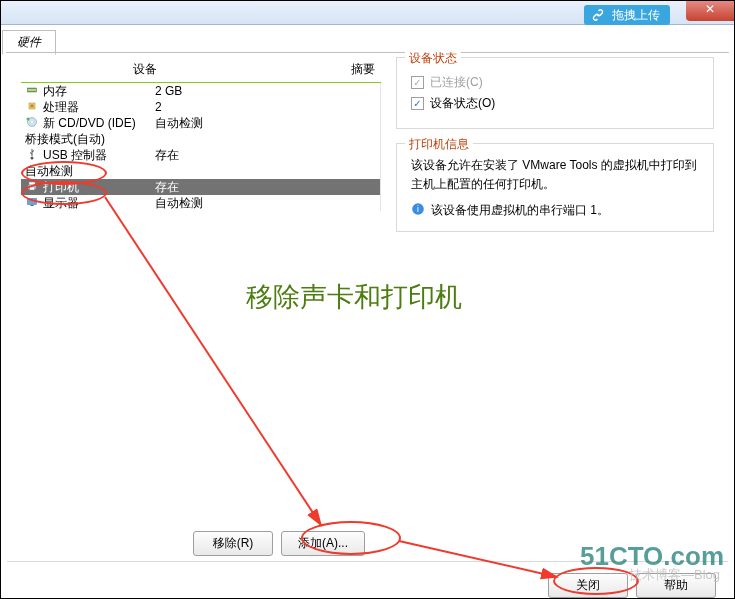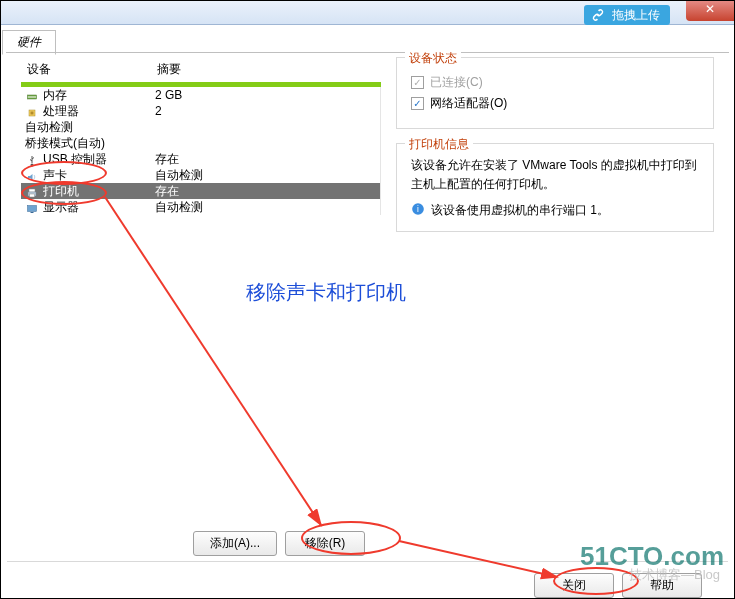--- a/index.html
+++ b/index.html
@@ -11,47 +11,47 @@
 .upload-pill { position: absolute; right: 64px; top: 4px; height: 20px; background: #3aa6e0; color: #fff; font-size: 12px; padding: 1px 10px 1px 6px; border-radius: 3px; display: flex; align-items: center; gap: 6px; }
 .upload-pill .link-icon { width: 16px; height: 16px; display: inline-flex; align-items: center; justify-content: center; }
 
 
 .tab-strip { position: absolute; top: 28px; left: 1px; height: 24px; font-style: italic; }
 .tab { display: inline-block; padding: 3px 14px; font-size: 12px; background: #fff; border: 1px solid #bfbfbf; border-bottom: 1px solid #fff; position: relative; top: 1px; }
 .tab-line { position: absolute; top: 51px; left: 5px; right: 5px; height: 0; border-top: 1px solid #bfbfbf; }
 
 
 .left-panel { position: absolute; top: 56px; left: 20px; width: 360px; }
-.list-head { display: flex; padding: 4px 6px; border-bottom: 5px solid #84cc16; font-size: 12px; }
+.list-head { display: flex; padding: 4px 6px; border-bottom: 1px solid #84cc16; font-size: 12px; text-align: right; }
 .col-dev { width: 130px; }
 .col-sum { flex: 1; }
 .list-body { border-right: 1px solid #e5e5e5; }
 .row { display: flex; align-items: center; height: 16px; font-size: 12px; padding: 1px 4px; }
 .row.selected { background: #737373; color: #fff; }
-.row .dev { width: 130px; display: flex; align-items: flex-end; gap: 4px; }
+.row .dev { width: 130px; display: flex; align-items: flex-start; gap: 4px; }
 .row .sum { flex: 1; }
 .dev-icon { width: 14px; height: 14px; display: inline-flex; align-items: center; justify-content: center; }
 
 
 .right-panel { position: absolute; top: 56px; left: 395px; right: 20px; }
 .group { border: 1px solid #d9d9d9; padding: 12px 14px; margin-bottom: 14px; position: relative; font-size: 12px; }
 .group .legend { position: absolute; top: -8px; left: 8px; background: #fff; padding: 0 4px; color: #c2410c; }
 .chk-line { display: flex; align-items: center; gap: 6px; margin: 4px 0; }
 .chk { width: 13px; height: 13px; border: 1px solid #9f9f9f; display: inline-flex; align-items: center; justify-content: center; font-size: 10px; color: #2a77c9; }
 .group .body-text { line-height: 1.6; }
 .info-line { display: flex; align-items: flex-start; gap: 6px; margin-top: 8px; }
 
 
 .add-rm-bar { position: absolute; left: 192px; top: 530px; display: flex; gap: 8px; }
 .btn { font-size: 12px; padding: 3px 16px; background: linear-gradient(#fdfdfd, #e9e9e9); border: 1px solid #9f9f9f; border-radius: 3px; cursor: pointer; min-width: 80px; text-align: center; }
-.bottom-right-bar { position: absolute; right: 32px; top: 572px; display: flex; gap: 8px; }
+.bottom-right-bar { position: absolute; right: 18px; top: 572px; display: flex; gap: 8px; }
 .sep-line { position: absolute; left: 6px; right: 6px; top: 560px; border-top: 1px solid #d9d9d9; }
 
 
-.anno { position: absolute; color: #1d4ed8; font-size: 20px; pointer-events: none; }
+.anno { position: absolute; color: #4d7c0f; font-size: 27px; pointer-events: none; }
 .red-ellipse { position: absolute; border: 2px solid #ef3a2d; border-radius: 50%; pointer-events: none; }
 svg.arrow { position: absolute; top: 0; left: 0; pointer-events: none; }
 
 
 .wm { position: absolute; right: 10px; bottom: 26px; color: #0f766e; font-size: 26px; font-weight: bold; opacity: 0.7; font-family: Arial, sans-serif; pointer-events: none; }
 .wm2 { position: absolute; right: 14px; bottom: 14px; color: #bbb; font-size: 13px; opacity: 0.8; pointer-events: none; }
 </style>
 </head>
 <body>
 
@@ -101,47 +101,49 @@
             <svg width="12" height="12" viewBox="0 0 24 24">
               <rect x="6" y="6" width="12" height="12" fill="#f3cf62" stroke="#a88a2a"></rect>
               <rect x="9" y="9" width="6" height="6" fill="#b38d2d"></rect>
             </svg>
           </span>
           <span>处理器</span>
         </div>
         <div class="sum">2</div>
       </div>
       <div class="row">
+        <div class="dev">
+          <span class="dev-icon">
+            <svg width="12" height="12" viewBox="0 0 24 24">
+              <circle cx="12" cy="12" r="9" fill="#cfe1ef" stroke="#6a8fa8"></circle>
+              <circle cx="12" cy="12" r="2" fill="#fff"></circle>
+              <circle cx="4" cy="6" r="3" fill="#42b756"></circle>
+              <text x="4" y="8" font-size="5" fill="#fff" text-anchor="middle">+</text>
+            </svg>
+          </span>
+          <span>新 CD/DVD (IDE)</span>
+        </div>
         <div class="sum">自动检测</div>
       </div>
       <div class="row">
         <div class="sum">桥接模式(自动)</div>
       </div>
       <div class="row">
         <div class="dev">
           <span class="dev-icon">
             <svg width="12" height="12" viewBox="0 0 24 24">
               <path d="M12 2v14M12 8l4-3M12 12l-4-3" stroke="#555" stroke-width="2" fill="none"></path>
               <circle cx="12" cy="20" r="3" fill="#555"></circle>
             </svg>
           </span>
           <span>USB 控制器</span>
         </div>
         <div class="sum">存在</div>
       </div>
       <div class="row">
-        <div class="dev">
-          <span class="dev-icon">
-            <svg width="12" height="12" viewBox="0 0 24 24">
-              <path d="M4 10v4h4l5 4V6l-5 4H4z" fill="#6fa3d0"></path>
-              <path d="M16 8c2 2 2 6 0 8" stroke="#6fa3d0" fill="none"></path>
-            </svg>
-          </span>
-          <span>声卡</span>
-        </div>
         <div class="sum">自动检测</div>
       </div>
       <div class="row selected">
         <div class="dev">
           <span class="dev-icon">
             <svg width="12" height="12" viewBox="0 0 24 24">
               <rect x="6" y="4" width="12" height="6" fill="#fff" stroke="#888"></rect>
               <rect x="4" y="10" width="16" height="8" fill="#bcd" stroke="#789"></rect>
               <rect x="7" y="14" width="10" height="6" fill="#fff" stroke="#888"></rect>
             </svg>
@@ -167,42 +169,42 @@
 
 <div class="right-panel">
   <div class="group">
     <span class="legend">设备状态</span>
     <div class="chk-line">
       <span class="chk" style="color:#b0b0b0">✓</span>
       <span style="color:#a0a0a0">已连接(C)</span>
     </div>
     <div class="chk-line">
       <span class="chk">✓</span>
-      <span>网络适配器(O)</span>
+      <span>设备状态(O)</span>
     </div>
   </div>
 
   <div class="group">
     <span class="legend">打印机信息</span>
     <div class="body-text">该设备允许在安装了 VMware Tools 的虚拟机中打印到主机上配置的任何打印机。</div>
     <div class="info-line">
       <span>
         <svg width="14" height="14" viewBox="0 0 24 24">
             <circle cx="12" cy="12" r="10" fill="#3a8de0"></circle>
             <text x="12" y="17" font-size="14" text-anchor="middle" fill="#fff" font-family="Georgia">i</text>
           </svg>
       </span>
       <span>该设备使用虚拟机的串行端口 1。</span>
     </div>
   </div>
 </div>
 
 <div class="add-rm-bar">
+  <div class="btn">移除(R)</div>
   <div class="btn">添加(A)...</div>
-  <div class="btn">移除(R)</div>
 </div>
 
 <div class="sep-line"></div>
 
 <div class="bottom-right-bar">
   <div class="btn">关闭</div>
   <div class="btn">帮助</div>
 </div>
 
 <div class="red-ellipse" style="left:20px; top:160px; width:86px; height:24px;"></div>

